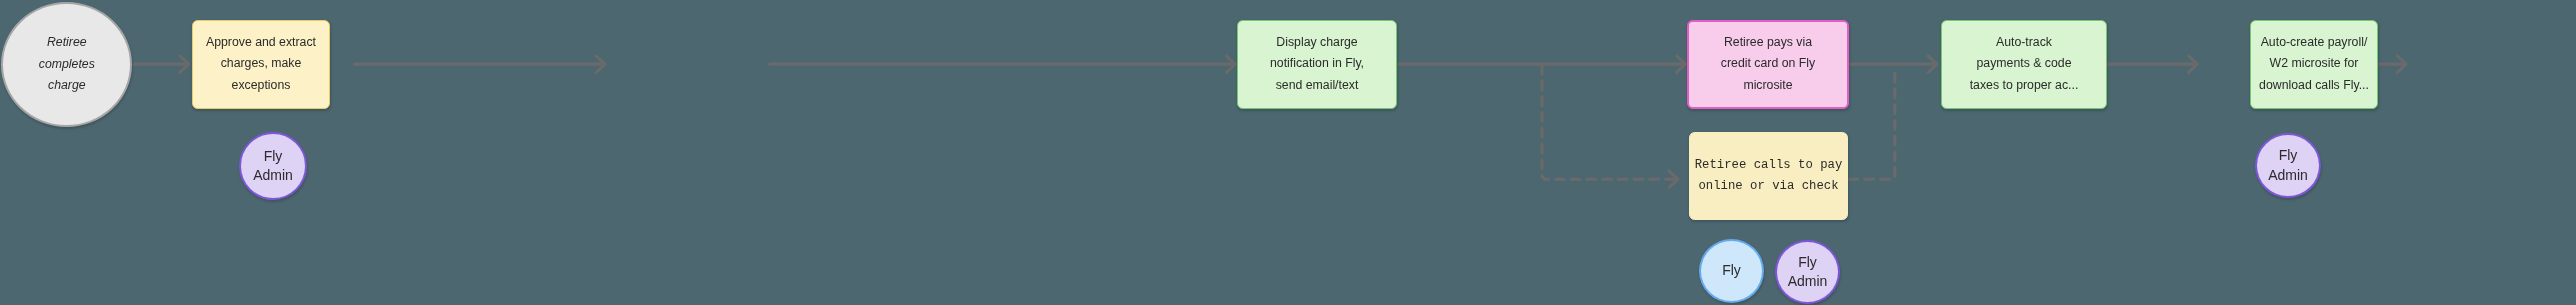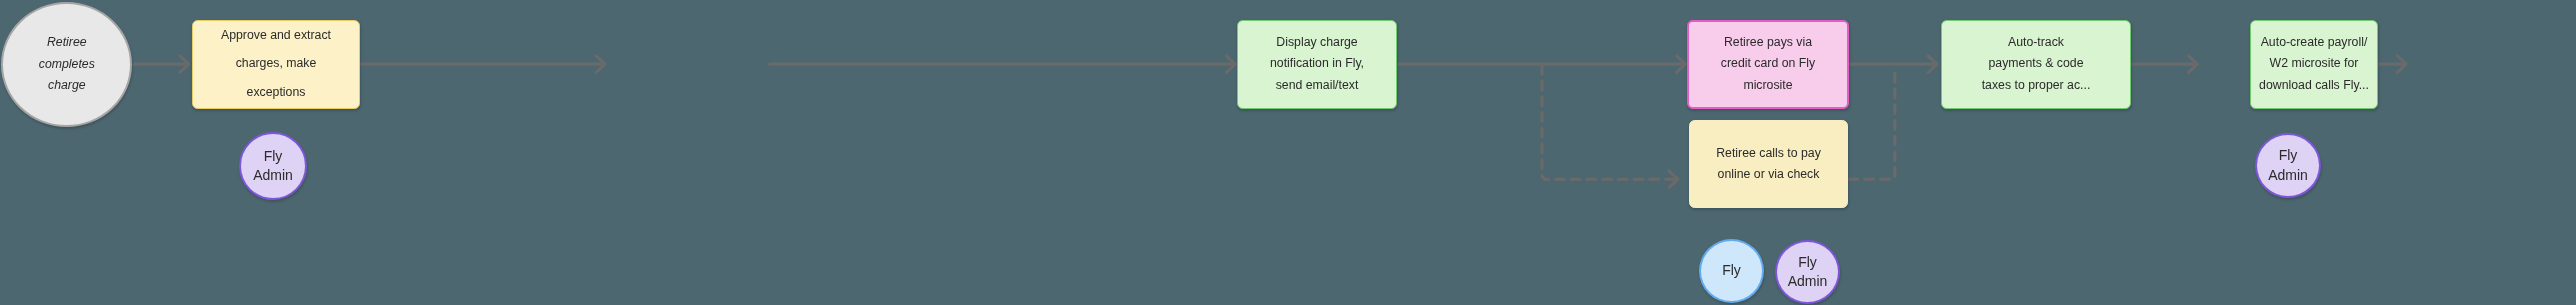--- a/index.html
+++ b/index.html
@@ -69,51 +69,51 @@
         <path d="M3764 102 L3824 102"></path>
         <path d="M3812 89 L3826 102 L3812 115"></path>
       </g>
     </svg>
 
 <div class="node ellipse" style="left: 1.3px; top: 1.9px; width: 131px; height: 125px; background: rgb(232, 232, 232); border: 2.5px solid rgb(166, 166, 166); color: rgb(43, 43, 43); font-style: italic;">
       <div class="line">Retiree</div>
       <div class="line">completes</div>
       <div class="line">charge</div>
     </div>
-    <div class="node box" style="left: 192px; top: 19.5px; width: 168px; height: 89px; background: rgb(253, 242, 199); border: 1.9px solid rgb(231, 203, 103); color: rgb(43, 43, 43); gap: 7px;">
+    <div class="node box" style="left: 192px; top: 19.5px; width: 138px; height: 89px; background: rgb(253, 242, 199); border: 1.9px solid rgb(231, 203, 103); color: rgb(43, 43, 43);">
       <div class="line">Approve and extract</div>
       <div class="line">charges, make</div>
       <div class="line">exceptions</div>
     </div>
     <div class="node ellipse badge" style="left: 239px; top: 132px; width: 68px; height: 68px; background: rgb(222, 210, 245); border: 2.5px solid rgb(126, 87, 217); color: rgb(43, 43, 43);">
       <div class="line">Fly</div>
       <div class="line">Admin</div>
     </div>
     <div class="node box" style="left: 1237px; top: 19.5px; width: 160px; height: 89px; background: rgb(217, 244, 208); border: 1.9px solid rgb(116, 202, 112); color: rgb(43, 43, 43);">
       <div class="line">Display charge</div>
       <div class="line">notification in Fly,</div>
       <div class="line">send email/text</div>
     </div>
     <div class="node box" style="left: 1687px; top: 19.5px; width: 162px; height: 89px; background: rgb(247, 205, 235); border: 2.5px solid rgb(225, 95, 197); color: rgb(43, 43, 43);">
       <div class="line">Retiree pays via</div>
       <div class="line">credit card on Fly</div>
       <div class="line">microsite</div>
     </div>
-    <div class="node box" style="left: 1689px; top: 120px; width: 159px; height: 88px; background: rgb(249, 238, 194); border: 0.6px solid rgb(249, 238, 194); color: rgb(43, 43, 43);">
+    <div class="node box" style="left: 1689px; top: 132px; width: 159px; height: 88px; background: rgb(249, 238, 194); border: 0.6px solid rgb(249, 238, 194); color: rgb(43, 43, 43); font-family: Liberation Mono, monospace;">
       <div class="line">Retiree calls to pay</div>
       <div class="line">online or via check</div>
     </div>
     <div class="node ellipse badge" style="left: 1699px; top: 239px; width: 65px; height: 64px; background: rgb(207, 231, 251); border: 2.5px solid rgb(99, 171, 239); color: rgb(43, 43, 43);">
       <div class="line">Fly</div>
     </div>
     <div class="node ellipse badge" style="left: 1775px; top: 240px; width: 65px; height: 64px; background: rgb(222, 210, 245); border: 2.5px solid rgb(126, 87, 217); color: rgb(43, 43, 43);">
       <div class="line">Fly</div>
       <div class="line">Admin</div>
     </div>
-    <div class="node box" style="left: 1941px; top: 19.5px; width: 190px; height: 89px; background: rgb(217, 244, 208); border: 1.9px solid rgb(116, 202, 112); color: rgb(43, 43, 43);">
+    <div class="node box" style="left: 1941px; top: 19.5px; width: 166px; height: 89px; background: rgb(217, 244, 208); border: 1.9px solid rgb(116, 202, 112); color: rgb(43, 43, 43);">
       <div class="line">Auto-track</div>
       <div class="line">payments &amp; code</div>
       <div class="line">taxes to proper ac...</div>
     </div>
     <div class="node box" style="left: 2206px; top: 19.5px; width: 128px; height: 89px; background: rgb(217, 244, 208); border: 1.9px solid rgb(116, 202, 112); color: rgb(43, 43, 43); margin-left: 44px;">
       <div class="line">Auto-create payroll/</div>
       <div class="line">W2 microsite for</div>
       <div class="line">download calls Fly...</div>
     </div>
     <div class="node ellipse badge" style="left: 2255px; top: 133px; width: 66px; height: 65px; background: rgb(222, 210, 245); border: 2.5px solid rgb(126, 87, 217); color: rgb(43, 43, 43);">

